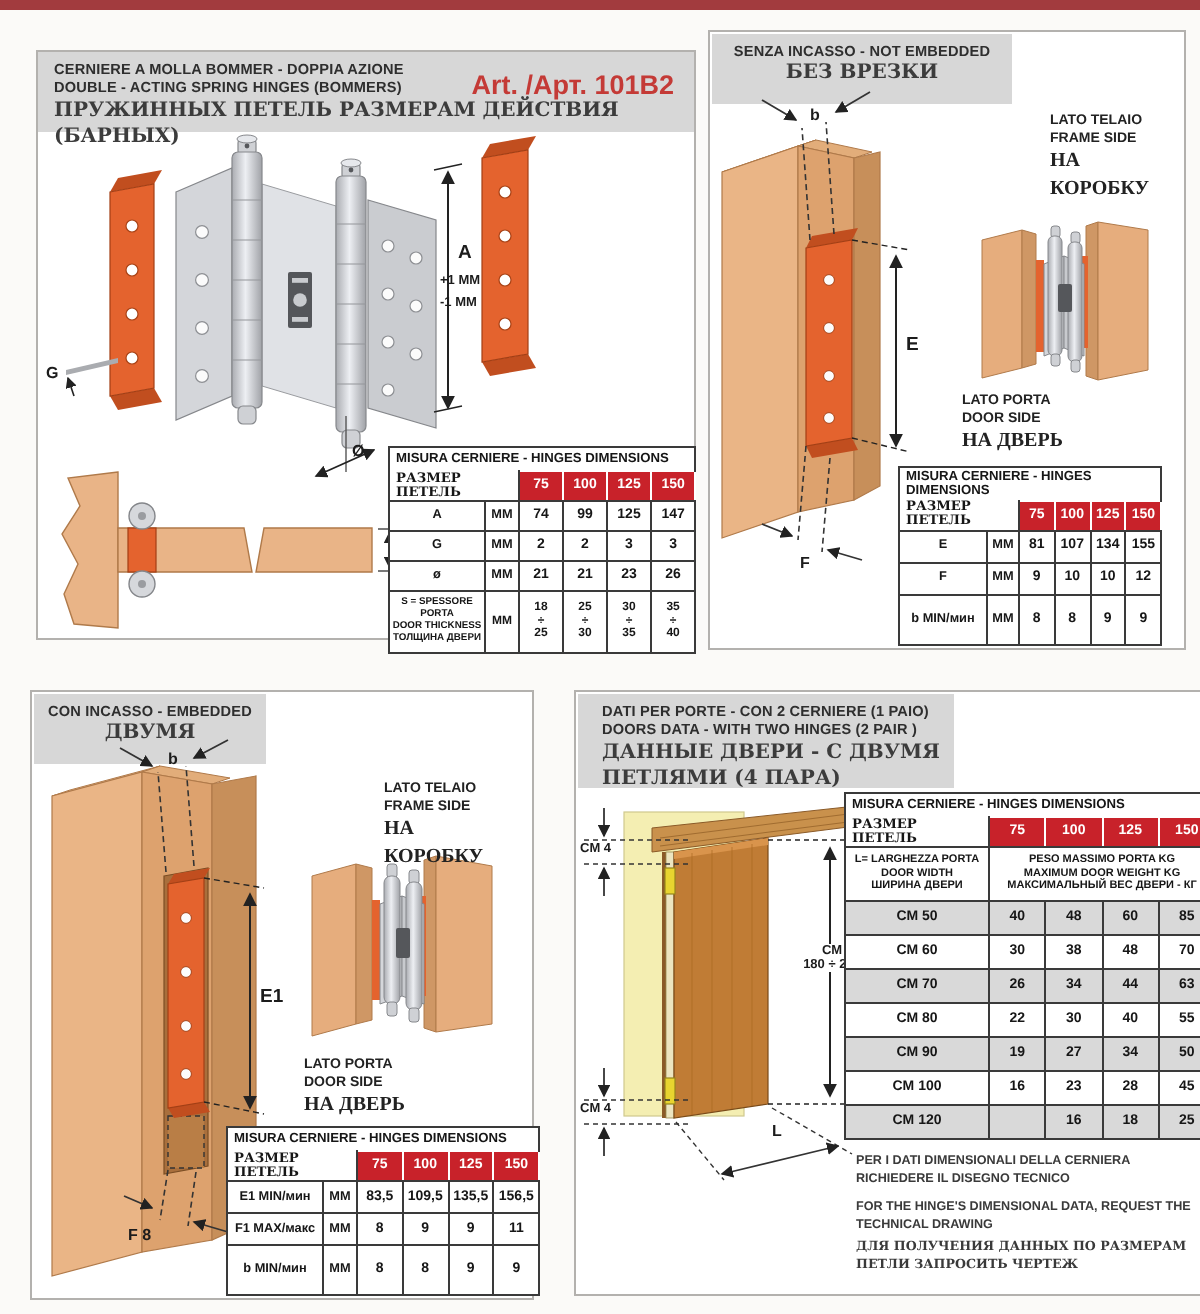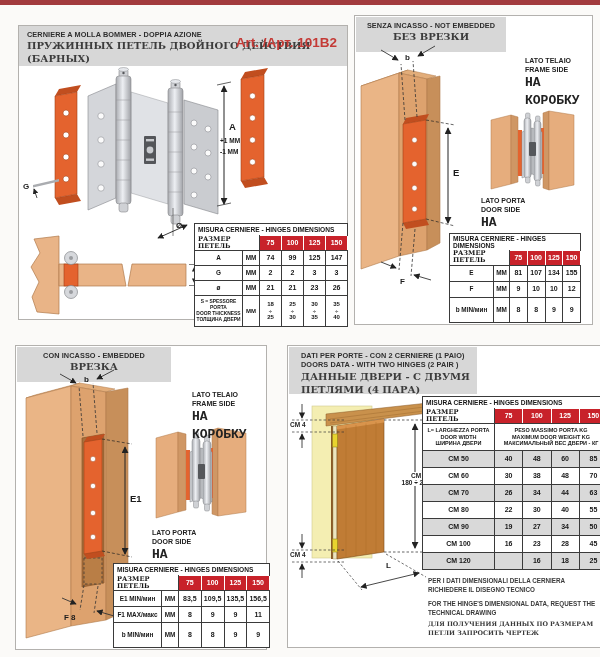--- a/index.html
+++ b/index.html
@@ -7,34 +7,34 @@
         font-family:"Liberation Sans",sans-serif;}
   .topbar{position:absolute;left:0;top:0;width:600px;height:5px;background:#a23b3e;}
   .panel{position:absolute;background:#fff;border:1px solid #b3b1ae;box-sizing:border-box;}
   .p-tl{left:18px;top:25px;width:330px;height:295px;}
   .p-tr{left:354px;top:15px;width:239px;height:310px;}
   .p-bl{left:15px;top:345px;width:252px;height:305px;}
   .p-br{left:287px;top:345px;width:322px;height:303px;}
   .hdr-full{position:absolute;left:0;top:0;right:0;height:40px;background:#d7d7d7;padding:4px 8px;box-sizing:border-box;}
   .hdr-sm{position:absolute;left:1px;top:1px;background:#d7d7d7;text-align:center;padding-top:4px;box-sizing:border-box;}
   .p-tr .hdr-sm{width:150px;height:35px;text-align:center;}
-  .p-bl .hdr-sm{width:154px;height:35px;}
+  .p-bl .hdr-sm{width:116px;height:35px;}
   .p-br .hdr-sm{width:188px;height:47px;text-align:left;padding-left:12px;}
   .t-it,.t-en{font-size:7.3px;font-weight:bold;color:#2e2e2e;line-height:1.3;letter-spacing:.1px;}
   .t-ru{font-size:10px;font-weight:bold;color:#3c3c3c;line-height:1.3;font-family:"DejaVu Serif",serif;}
   .art{position:absolute;right:10px;top:9px;font-size:13.5px;font-weight:bold;color:#c43a36;}
   svg.draw{position:absolute;}
   .dlabel{position:absolute;font-weight:bold;color:#1c1c1c;font-size:8px;line-height:1.1;}
   .dlabel.big{font-size:9.5px;}
   .dlabel.small{font-size:6.5px;}
   .dlabel.pre{white-space:pre-line;text-align:center;}
   .dlabel.boxed{background:#fff;padding:0 1px;}
   .side-label{position:absolute;font-size:7px;font-weight:bold;color:#222;line-height:1.32;}
   .side-label span{display:block;}
-  .side-label .ru{font-family:Liberation Mono, monospace;font-size:13px;}
+  .side-label .ru{font-family:Liberation Serif, serif;font-size:10px;}
   table.dims{position:absolute;border-collapse:collapse;table-layout:fixed;background:#fff;
              border:1.5px solid #222;}
   .dims th,.dims td{border:1px solid #3a3a3a;font-weight:bold;text-align:center;vertical-align:middle;
                     padding:0;color:#161616;white-space:pre-line;font-size:7px;line-height:1.1;}
   .dims th.ttl{border-bottom:none;text-align:left;padding:1px 3px 0;font-size:6.6px;height:10px;}
   .dims th.sub{border-top:none;text-align:left;padding:0 3px;font-family:"DejaVu Serif",serif;font-size:6.6px;height:11px;}
   .dims th.red{background:#c8222a;color:#fff;font-size:7px;border:1px solid #fff;border-bottom:1px solid #3a3a3a;}
   .dims td.lbl{font-size:6.4px;}
   .dims td.unit{font-size:6.4px;}
   .t1 tbody td{height:14px;}
@@ -50,21 +50,22 @@
 </style>
 </head>
 <body>
 
 <div class="page">
   <div class="topbar"></div>
 
   <section class="panel p-tl">
     <header class="hdr-full">
       <div class="t-it">CERNIERE A MOLLA BOMMER - DOPPIA AZIONE</div>
-      <div class="t-ru">ПРУЖИННЫХ ПЕТЕЛЬ ДВОЙНОГО ДЕЙСТВИЯ (БАРНЫХ)</div>
+      <div class="t-en">DOUBLE - ACTING SPRING HINGES (BOMMERS)</div>
+      <div class="t-ru">ПРУЖИННЫХ ПЕТЕЛЬ РАЗМЕРАМ ДЕЙСТВИЯ (БАРНЫХ)</div>
       <div class="art">Art. /Арт. 101B2</div>
     </header>
 
     <svg class="draw" style="left:0;top:40px" width="330" height="253" viewBox="0 0 330 253">
       <defs>
         <marker id="arr" viewBox="0 0 8 8" refX="7" refY="4" markerWidth="7" markerHeight="7" orient="auto-start-reverse">
           <path d="M0,0 L8,4 L0,8 Z" fill="#222"></path>
         </marker>
         <linearGradient id="gmet" x1="0" y1="0" x2="1" y2="0">
           <stop offset="0" stop-color="#aaacb1"></stop>
@@ -352,21 +353,21 @@
             <td class="val">9</td>
             <td class="val">9</td>
           </tr>
         </tbody>
     </table>
   </section>
 
   <section class="panel p-bl">
     <header class="hdr-sm">
       <div class="t-it">CON INCASSO - EMBEDDED</div>
-      <div class="t-ru">ВРЕЗКА</div>
+      <div class="t-ru">ДВУМЯ</div>
     </header>
 
     <svg class="draw" style="left:0;top:0" width="250" height="303" viewBox="0 0 250 303">
       <g>
         <polygon points="10,52 55,40 64,37 19,49" fill="#f2cba2" stroke="#b07a4a" stroke-width="0.5"></polygon>
         <polygon points="55,40 90,46 99,43 64,37" fill="#e2ad7a" stroke="#b07a4a" stroke-width="0.5"></polygon>
         <polygon points="10,52 55,40 55,280 10,292" fill="#eab586" stroke="#b07a4a" stroke-width="0.6"></polygon>
         <polygon points="55,40 90,46 90,274 55,280" fill="#dda26e" stroke="#b07a4a" stroke-width="0.6"></polygon>
         <polygon points="90,46 112,42 112,264 90,274" fill="#c78f5a" stroke="#b07a4a" stroke-width="0.6"></polygon>
       </g>

